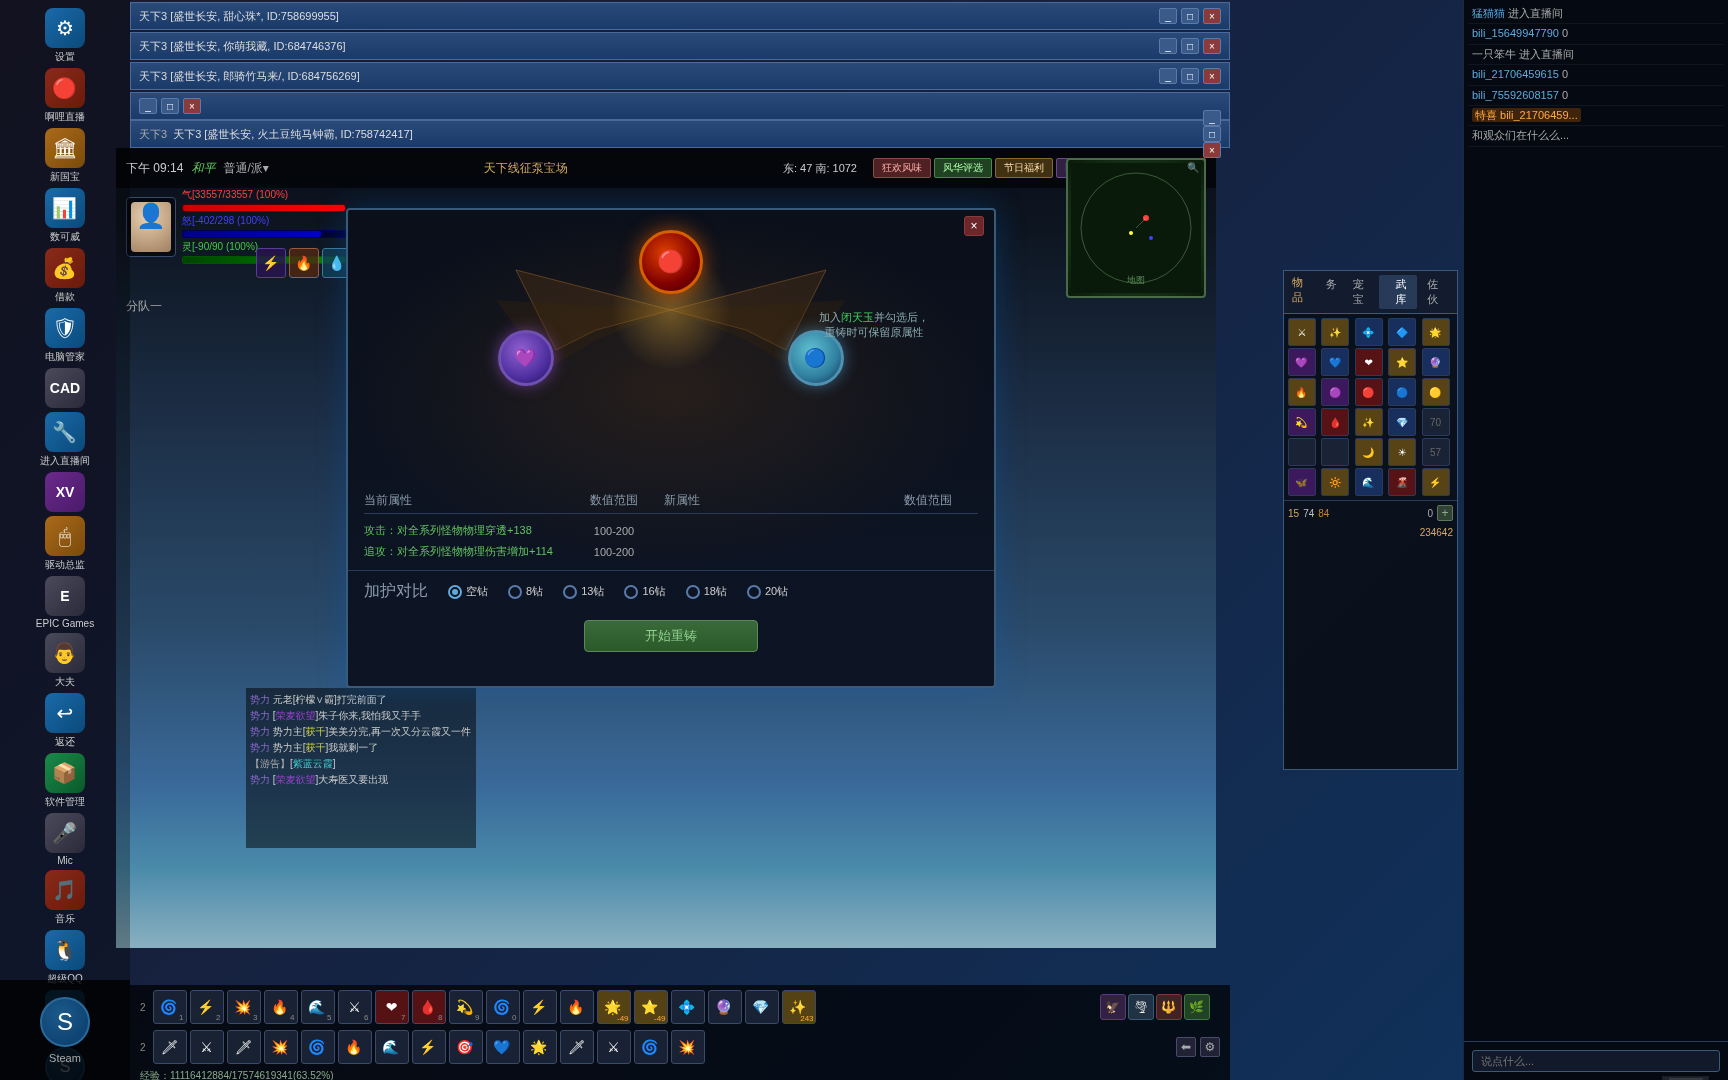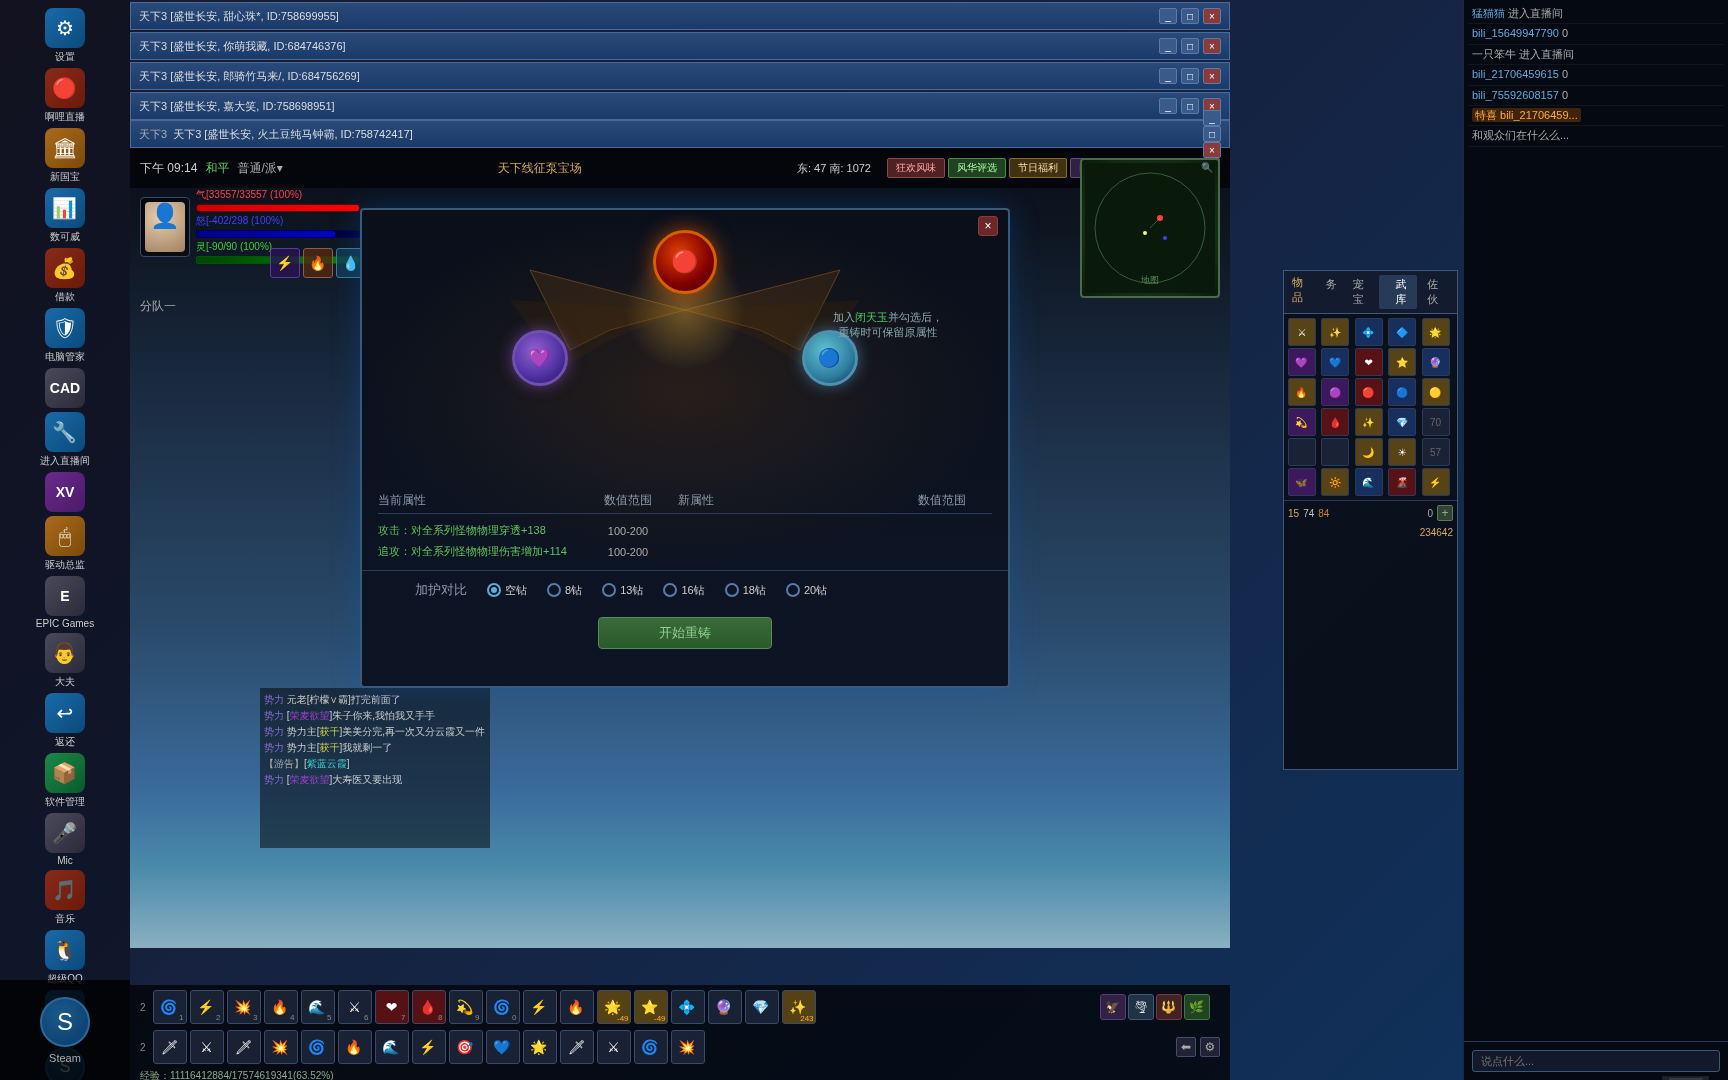--- a/index.html
+++ b/index.html
@@ -127,21 +127,21 @@
       align-items: center;
       padding: 0 8px;
       z-index: 25;
       font-size: 11px;
       color: #ddd;
     }
 
     
     .game-content {
       position: absolute;
-      left: 130px;
+      left: 116px;
       top: 148px;
       width: 1100px;
       height: 800px;
       overflow: hidden;
       z-index: 5;
     }
 
     .game-bg {
       width: 100%;
       height: 100%;
@@ -392,23 +392,22 @@
     
     .forge-diamonds {
       display: flex;
       align-items: center;
       gap: 20px;
       padding: 10px 16px;
       border-top: 1px solid #2a3a5a;
     }
 
     .diamond-label {
-      font-size: 13px;
+      font-size: 16px;
       color: #8a9aaa;
-      margin-left: 37px;
     }
 
     .diamond-option {
       display: flex;
       align-items: center;
       gap: 4px;
       cursor: pointer;
     }
 
     .radio-btn {
@@ -766,21 +765,20 @@
   </div>
   <div class="title-bar">
     <span class="title-text">天下3 [盛世长安, 郎骑竹马来/, ID:684756269]</span>
     <div class="win-controls">
       <div class="win-btn">_</div>
       <div class="win-btn">□</div>
       <div class="win-btn close">×</div>
     </div>
   </div>
   <div class="title-bar">
-    <span class="title-text">天下3 [盛世长安, 嘉大笑, ID:758698951]</span>
     <div class="win-controls">
       <div class="win-btn">_</div>
       <div class="win-btn">□</div>
       <div class="win-btn close">×</div>
     </div>
   </div>
 </div>
 
 <div class="main-title-bar">
   <span style="margin-right:6px;color:#aaa;">天下3</span>
@@ -790,21 +788,21 @@
     <div class="win-btn">□</div>
     <div class="win-btn close">×</div>
   </div>
 </div>
 
 <div class="game-content">
   <div class="game-bg">
 
     <div class="game-top-bar">
       <span style="color:#ccc;font-size:12px;">下午 09:14</span>
-      <span style="color:#60cc60;font-size:12px;">和平</span>
+      <span style="color:#60cc60;font-size:12px;font-style:italic;">和平</span>
       <span style="color:#aaa;font-size:12px;">普通/派▾</span>
       <span style="flex:1;text-align:center;color:#d4aa60;font-size:12px;">天下线征泵宝场</span>
       <span style="color:#ccc;font-size:11px;margin-left:auto;">东: 47  南: 1072</span>
 
       <div style="display:flex;gap:3px;margin-left:8px;">
         <div style="background:rgba(100,40,40,0.8);border:1px solid #8a4a4a;padding:2px 8px;font-size:10px;color:#ffaaaa;cursor:pointer;border-radius:2px;">狂欢风味</div>
         <div style="background:rgba(40,80,40,0.8);border:1px solid #4a8a4a;padding:2px 8px;font-size:10px;color:#aaffaa;cursor:pointer;border-radius:2px;">风华评选</div>
         <div style="background:rgba(80,60,20,0.8);border:1px solid #8a6a2a;padding:2px 8px;font-size:10px;color:#ffddaa;cursor:pointer;border-radius:2px;">节日福利</div>
         <div style="background:rgba(60,40,80,0.8);border:1px solid #6a4a8a;padding:2px 8px;font-size:10px;color:#ddaaff;cursor:pointer;border-radius:2px;">回回归</div>
         <div style="background:rgba(40,40,80,0.8);border:1px solid #4a4a8a;padding:2px 8px;font-size:10px;color:#aaaaff;cursor:pointer;border-radius:2px;">较天计划</div>

